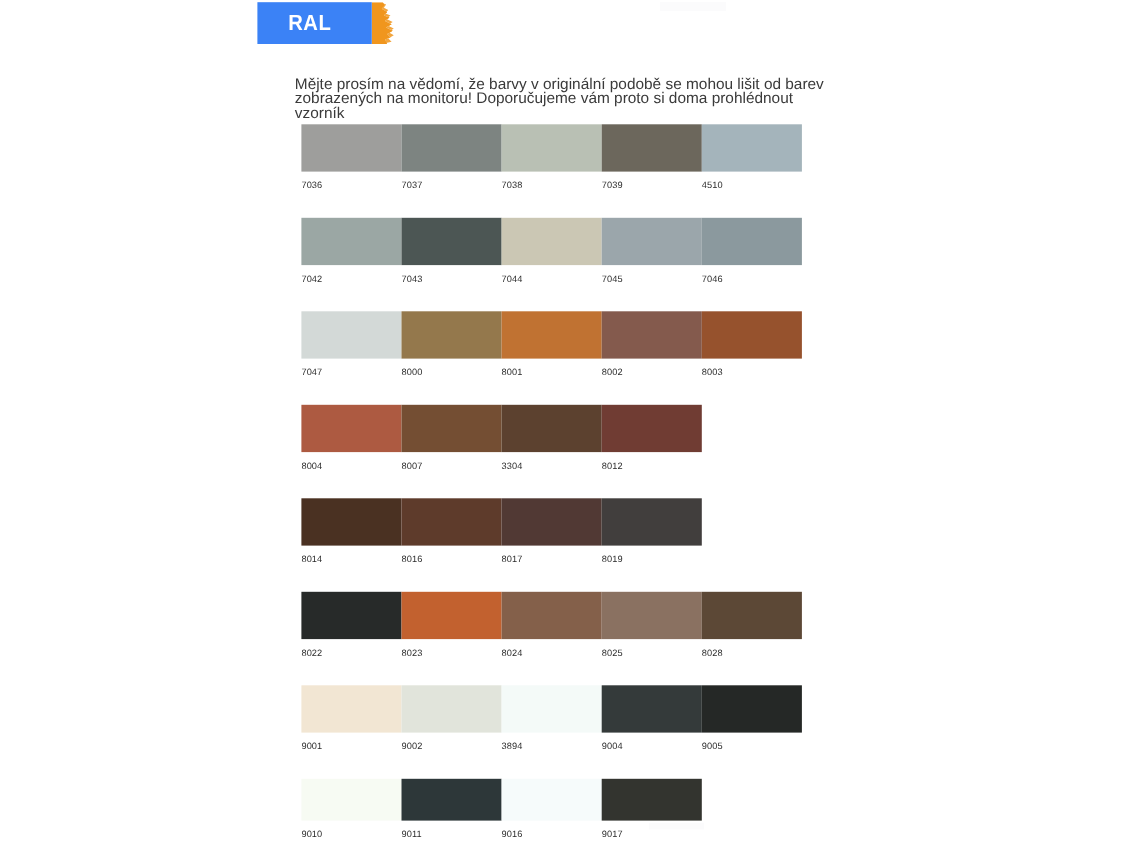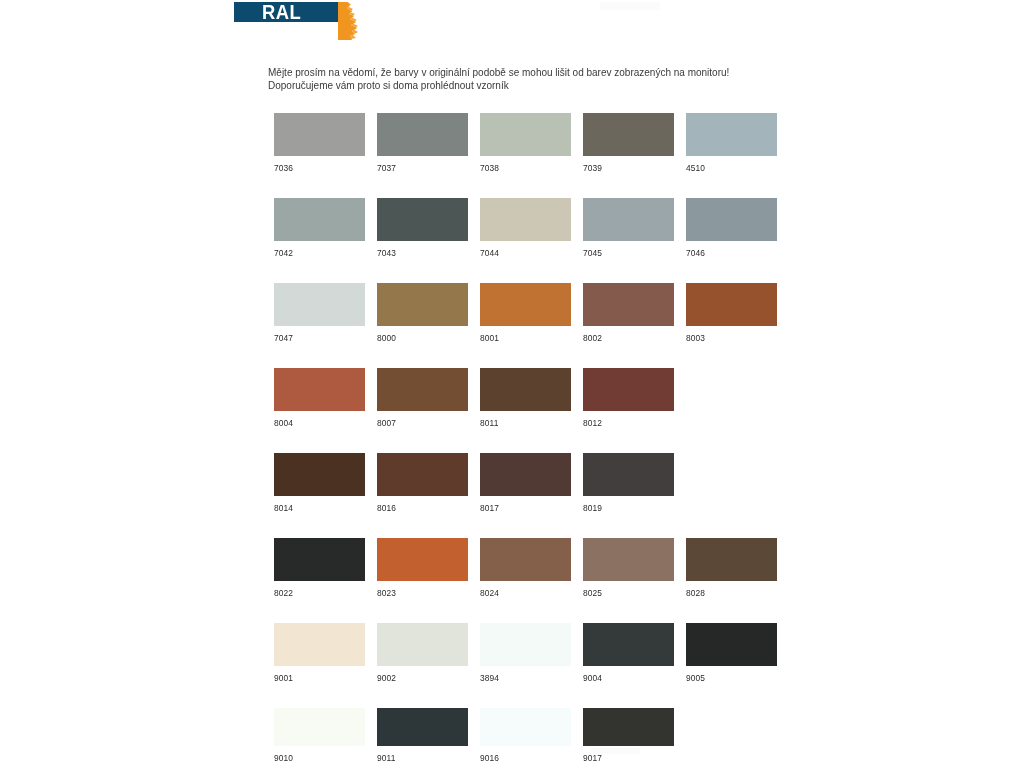--- a/index.html
+++ b/index.html
@@ -22,23 +22,23 @@
     width: 1024px;
     height: 768px;
     background: #ffffff;
   }
 
   
   .banner {
     position: absolute;
     left: 234px;
     top: 2px;
-    height: 20px;
+    height: 38px;
     width: 104px;
-    background: #0c4a6e;
+    background: #3b82f6;
     display: flex;
     align-items: center;
     text-align: right;
   }
   .banner-title {
     margin-left: 28px;
     color: #ffffff;
     font-size: 20px;
     font-weight: bold;
     letter-spacing: 0.5px;
@@ -53,36 +53,35 @@
     width: 26px;
     height: 38px;
   }
 
   
   .notice {
     position: absolute;
     left: 268px;
     top: 56px;
     width: 492px;
-    font-size: 10px;
+    font-size: 14px;
     line-height: 13px;
     color: #3a3a3a;
     font-family: "Liberation Sans", sans-serif;
   }
 
   
   .grid {
     position: absolute;
     left: 274px;
     top: 113px;
     width: 500px;
   }
   .row {
     display: flex;
-    gap: 12px;
     margin-bottom: 25px;
   }
   .cell {
     width: 91px;
   }
   .swatch {
     width: 91px;
     height: 43px;
     display: block;
   }
@@ -191,21 +190,21 @@
         <div class="cell">
           <div class="swatch" style="background: rgb(173, 90, 65);"></div>
           <div class="code">8004</div>
         </div>
         <div class="cell">
           <div class="swatch" style="background: rgb(116, 78, 51);"></div>
           <div class="code">8007</div>
         </div>
         <div class="cell">
           <div class="swatch" style="background: rgb(92, 65, 47);"></div>
-          <div class="code">8011</div>
+          <div class="code">3304</div>
         </div>
         <div class="cell">
           <div class="swatch" style="background: rgb(112, 60, 51);"></div>
           <div class="code">8012</div>
         </div>
       </div>
       <div class="row">
         <div class="cell">
           <div class="swatch" style="background: rgb(74, 49, 34);"></div>
           <div class="code">8014</div>

